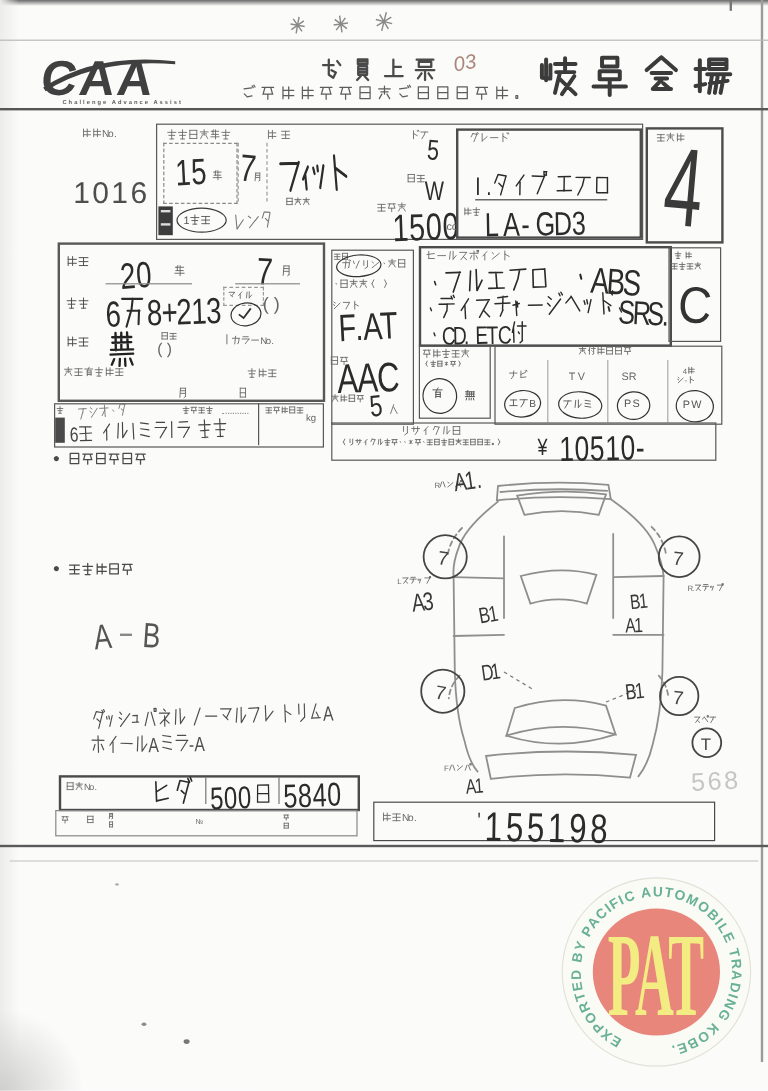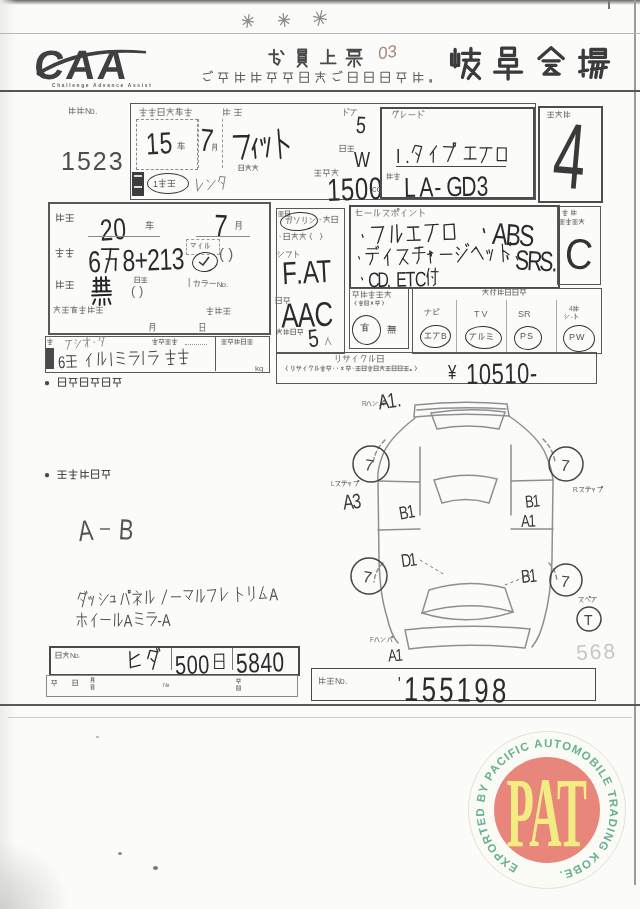--- a/index.html
+++ b/index.html
@@ -80,21 +80,21 @@
 <div class="abs" style="left:0;top:90px;width:640px;height:2px;background:#565656"></div>
 
 <div class="abs jp lbl" style="left:68px;top:106px;font-size:8.5px"><svg width="32" height="11" style="display:block;overflow:visible">
         <path d="M1.6,1.5L1.6,7.9M4.7,1.5L4.7,7.9M1.6,3.5L7.4,3.5M1.6,6.3L7.4,6.3" stroke="rgb(107, 107, 107)" stroke-width="0.75" fill="none" stroke-linecap="round"></path>
         <path d="M10.1,1.5L10.1,7.9M13.2,1.5L13.2,7.9M10.1,3.5L15.9,3.5M10.1,6.3L15.9,6.3" stroke="rgb(107, 107, 107)" stroke-width="0.75" fill="none" stroke-linecap="round"></path>
         <text transform="translate(17.0,0) scale(1,1)" x="0" y="8.33" font-size="8.5px" fill="rgb(107, 107, 107)" font-family="Liberation Sans">N</text>
         <text transform="translate(21.9,0) scale(1,1)" x="0" y="8.33" font-size="8.5px" fill="rgb(107, 107, 107)" font-family="Liberation Sans">o</text>
         <text transform="translate(26.9,0) scale(1,1)" x="0" y="8.33" font-size="8.5px" fill="rgb(107, 107, 107)" font-family="Liberation Sans">.</text>
       </svg></div>
 
-<div class="abs" style="left:61px;top:147px;font-size:25px;color:#4e4e4e;letter-spacing:2px">1523</div>
+<div class="abs" style="left:61px;top:147px;font-size:25px;color:#4e4e4e;letter-spacing:2px">1016</div>
 
 <div class="bx" style="left:130px;top:103px;width:404px;height:95px"></div>
 
 <div class="abs jp lbl" style="left:139px;top:107px;font-size:9px"><svg width="57" height="11" style="display:block;overflow:visible">
         <path d="M4.1,1.1L4.1,8.8M0.8,3.3L7.5,3.3M1.7,5.8L6.6,5.8M2.5,8.8L5.8,8.8" stroke="rgb(107, 107, 107)" stroke-width="0.75" fill="none" stroke-linecap="round"></path>
         <path d="M13.1,1.1L13.1,8.8M9.8,3.3L16.5,3.3M10.7,5.8L15.6,5.8M11.5,8.8L14.8,8.8" stroke="rgb(107, 107, 107)" stroke-width="0.75" fill="none" stroke-linecap="round"></path>
         <path d="M19.2,1.6L19.2,8.4M19.2,1.6L25.0,1.6M25.0,1.6L25.0,8.4M19.2,5.0L25.0,5.0M19.2,8.4L25.0,8.4" stroke="rgb(107, 107, 107)" stroke-width="0.75" fill="none" stroke-linecap="round"></path>
         <path d="M27.8,2.9L34.5,2.9M31.1,1.1L31.1,5.8M29.1,4.6L33.2,4.6M29.6,5.8L28.2,8.4M32.6,5.8L34.1,8.4" stroke="rgb(107, 107, 107)" stroke-width="0.75" fill="none" stroke-linecap="round"></path>
         <path d="M38.9,1.1L38.2,2.4M37.0,2.4L43.3,2.4M38.5,2.4L38.5,5.0M37.3,5.0L43.0,5.0M40.6,1.2L40.6,8.8M36.7,7.0L43.6,7.0" stroke="rgb(107, 107, 107)" stroke-width="0.75" fill="none" stroke-linecap="round"></path>
         <path d="M49.1,1.1L49.1,8.8M45.8,3.3L52.5,3.3M46.7,5.8L51.6,5.8M47.5,8.8L50.8,8.8" stroke="rgb(107, 107, 107)" stroke-width="0.75" fill="none" stroke-linecap="round"></path>
@@ -379,21 +379,21 @@
         <path d="M125.4,2.0L125.5,17.0M120.6,6.1L130.3,6.2M121.8,11.0L129.2,11.2M123.0,16.7L127.8,16.7" stroke="rgb(68, 68, 68)" stroke-width="0.975" fill="none" stroke-linecap="round"></path>
       </svg></div>
 
 <div class="abs jp lbl" style="left:221px;top:338px;font-size:6.5px"><svg width="35" height="8" style="display:block;overflow:visible">
         <path d="M0.6,1.8L5.4,1.8M0.6,3.9L5.4,3.9M0.7,6.1L5.3,6.1M3.0,1.8L3.0,6.1" stroke="rgb(107, 107, 107)" stroke-width="0.75" fill="none" stroke-linecap="round"></path>
         <path d="M7.1,1.4L11.9,1.4M8.3,1.4L7.6,3.9M10.7,1.4L11.4,3.9M7.4,4.2L11.6,4.2M9.5,4.2L9.5,6.4" stroke="rgb(107, 107, 107)" stroke-width="0.75" fill="none" stroke-linecap="round"></path>
         <path d="M14.2,1.1L14.2,6.1M16.6,1.1L16.6,6.1M14.2,2.7L18.7,2.7M14.2,4.8L18.7,4.8" stroke="rgb(107, 107, 107)" stroke-width="0.75" fill="none" stroke-linecap="round"></path>
         <path d="M20.4,1.1L20.4,6.1M20.4,1.1L24.6,1.1M24.6,1.1L24.6,6.1M20.4,3.6L24.6,3.6M20.4,6.1L24.6,6.1" stroke="rgb(107, 107, 107)" stroke-width="0.75" fill="none" stroke-linecap="round"></path>
         <path d="M26.6,1.8L31.4,1.8M26.6,3.9L31.4,3.9M26.7,6.1L31.3,6.1M29.0,1.8L29.0,6.1" stroke="rgb(107, 107, 107)" stroke-width="0.75" fill="none" stroke-linecap="round"></path>
       </svg></div>
-<div class="abs" style="left:255px;top:364px;font-size:8px;color:#666">kg</div>
+<div class="abs" style="left:255px;top:344px;font-size:8px;color:#666">kg</div>
 
 <div class="bx" style="left:276px;top:208px;width:67px;height:144px;border-width:1.5px"></div>
 
 <div class="abs jp lbl" style="left:278px;top:210px;font-size:6.5px"><svg width="15" height="8" style="display:block;overflow:visible">
         <path d="M0.6,1.8L5.4,1.8M0.6,3.9L5.4,3.9M0.7,6.1L5.3,6.1M3.0,1.8L3.0,6.1" stroke="rgb(107, 107, 107)" stroke-width="0.75" fill="none" stroke-linecap="round"></path>
         <path d="M7.4,1.1L7.4,6.1M7.4,1.1L11.6,1.1M11.6,1.1L11.6,6.1M7.4,3.6L11.6,3.6M7.4,6.1L11.6,6.1" stroke="rgb(107, 107, 107)" stroke-width="0.75" fill="none" stroke-linecap="round"></path>
       </svg></div>
 
 <div class="abs jp lbl" style="left:285px;top:216px;font-size:8px"><svg width="34" height="10" style="display:block;overflow:visible">
         <path d="M0.6,2.9L6.3,2.9M3.3,1.2L2.6,7.6M6.3,2.9L5.7,6.7M5.7,6.7L5.0,7.3M5.7,0.8L6.3,1.7M6.6,0.5L7.2,1.4" stroke="rgb(107, 107, 107)" stroke-width="0.75" fill="none" stroke-linecap="round"></path>

